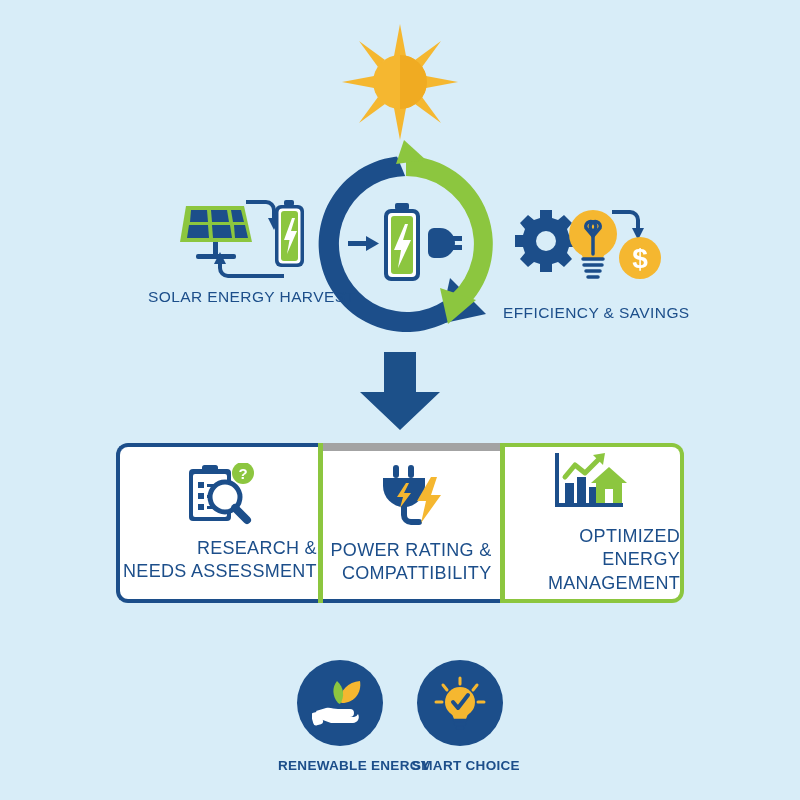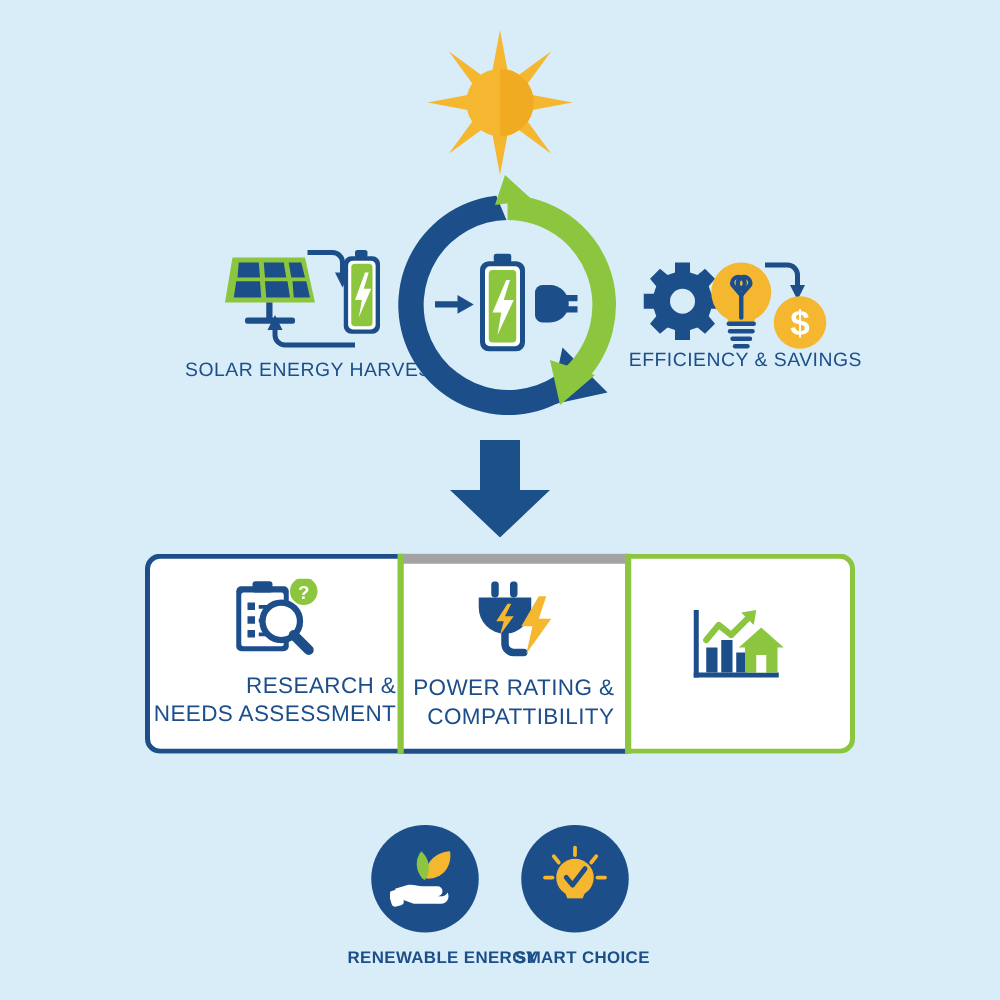--- a/index.html
+++ b/index.html
@@ -38,21 +38,21 @@
 
   .side-label {
     position: absolute;
     font-size: 15.5px;
     font-weight: normal;
     color: #1c4e8a;
     letter-spacing: 0.4px;
     white-space: nowrap;
   }
   #label-solar { left: 148px; top: 288px; }
-  #label-efficiency { left: 503px; top: 280px; }
+  #label-efficiency { left: 503px; top: 304px; }
 
   
   #down-arrow { left: 356px; top: 352px; width: 88px; height: 78px; }
 
   
   #card-row {
     position: absolute;
     left: 116px;
     top: 443px;
     width: 568px;
@@ -386,20 +386,22 @@
               <polyline points="14,26 24,14 34,22 50,6"></polyline>
             </g>
             <polygon points="42,4 54,2 52,14" fill="#8cc63f"></polygon>
             <g>
               <polygon points="58,16 76,32 40,32" fill="#8cc63f"></polygon>
               <rect x="45" y="30" width="26" height="22" fill="#8cc63f"></rect>
               <rect x="54" y="38" width="8" height="14" fill="#ffffff"></rect>
             </g>
           </svg>
         </div>
+        <div class="card-label">OPTIMIZED ENERGY
+MANAGEMENT</div>
       </div>
     </div>
 
     <div class="divider" id="divider-1"></div>
     <div class="divider" id="divider-2"></div>
   </div>
 
   <div id="badges">
 
     <div class="badge" id="badge-0">

